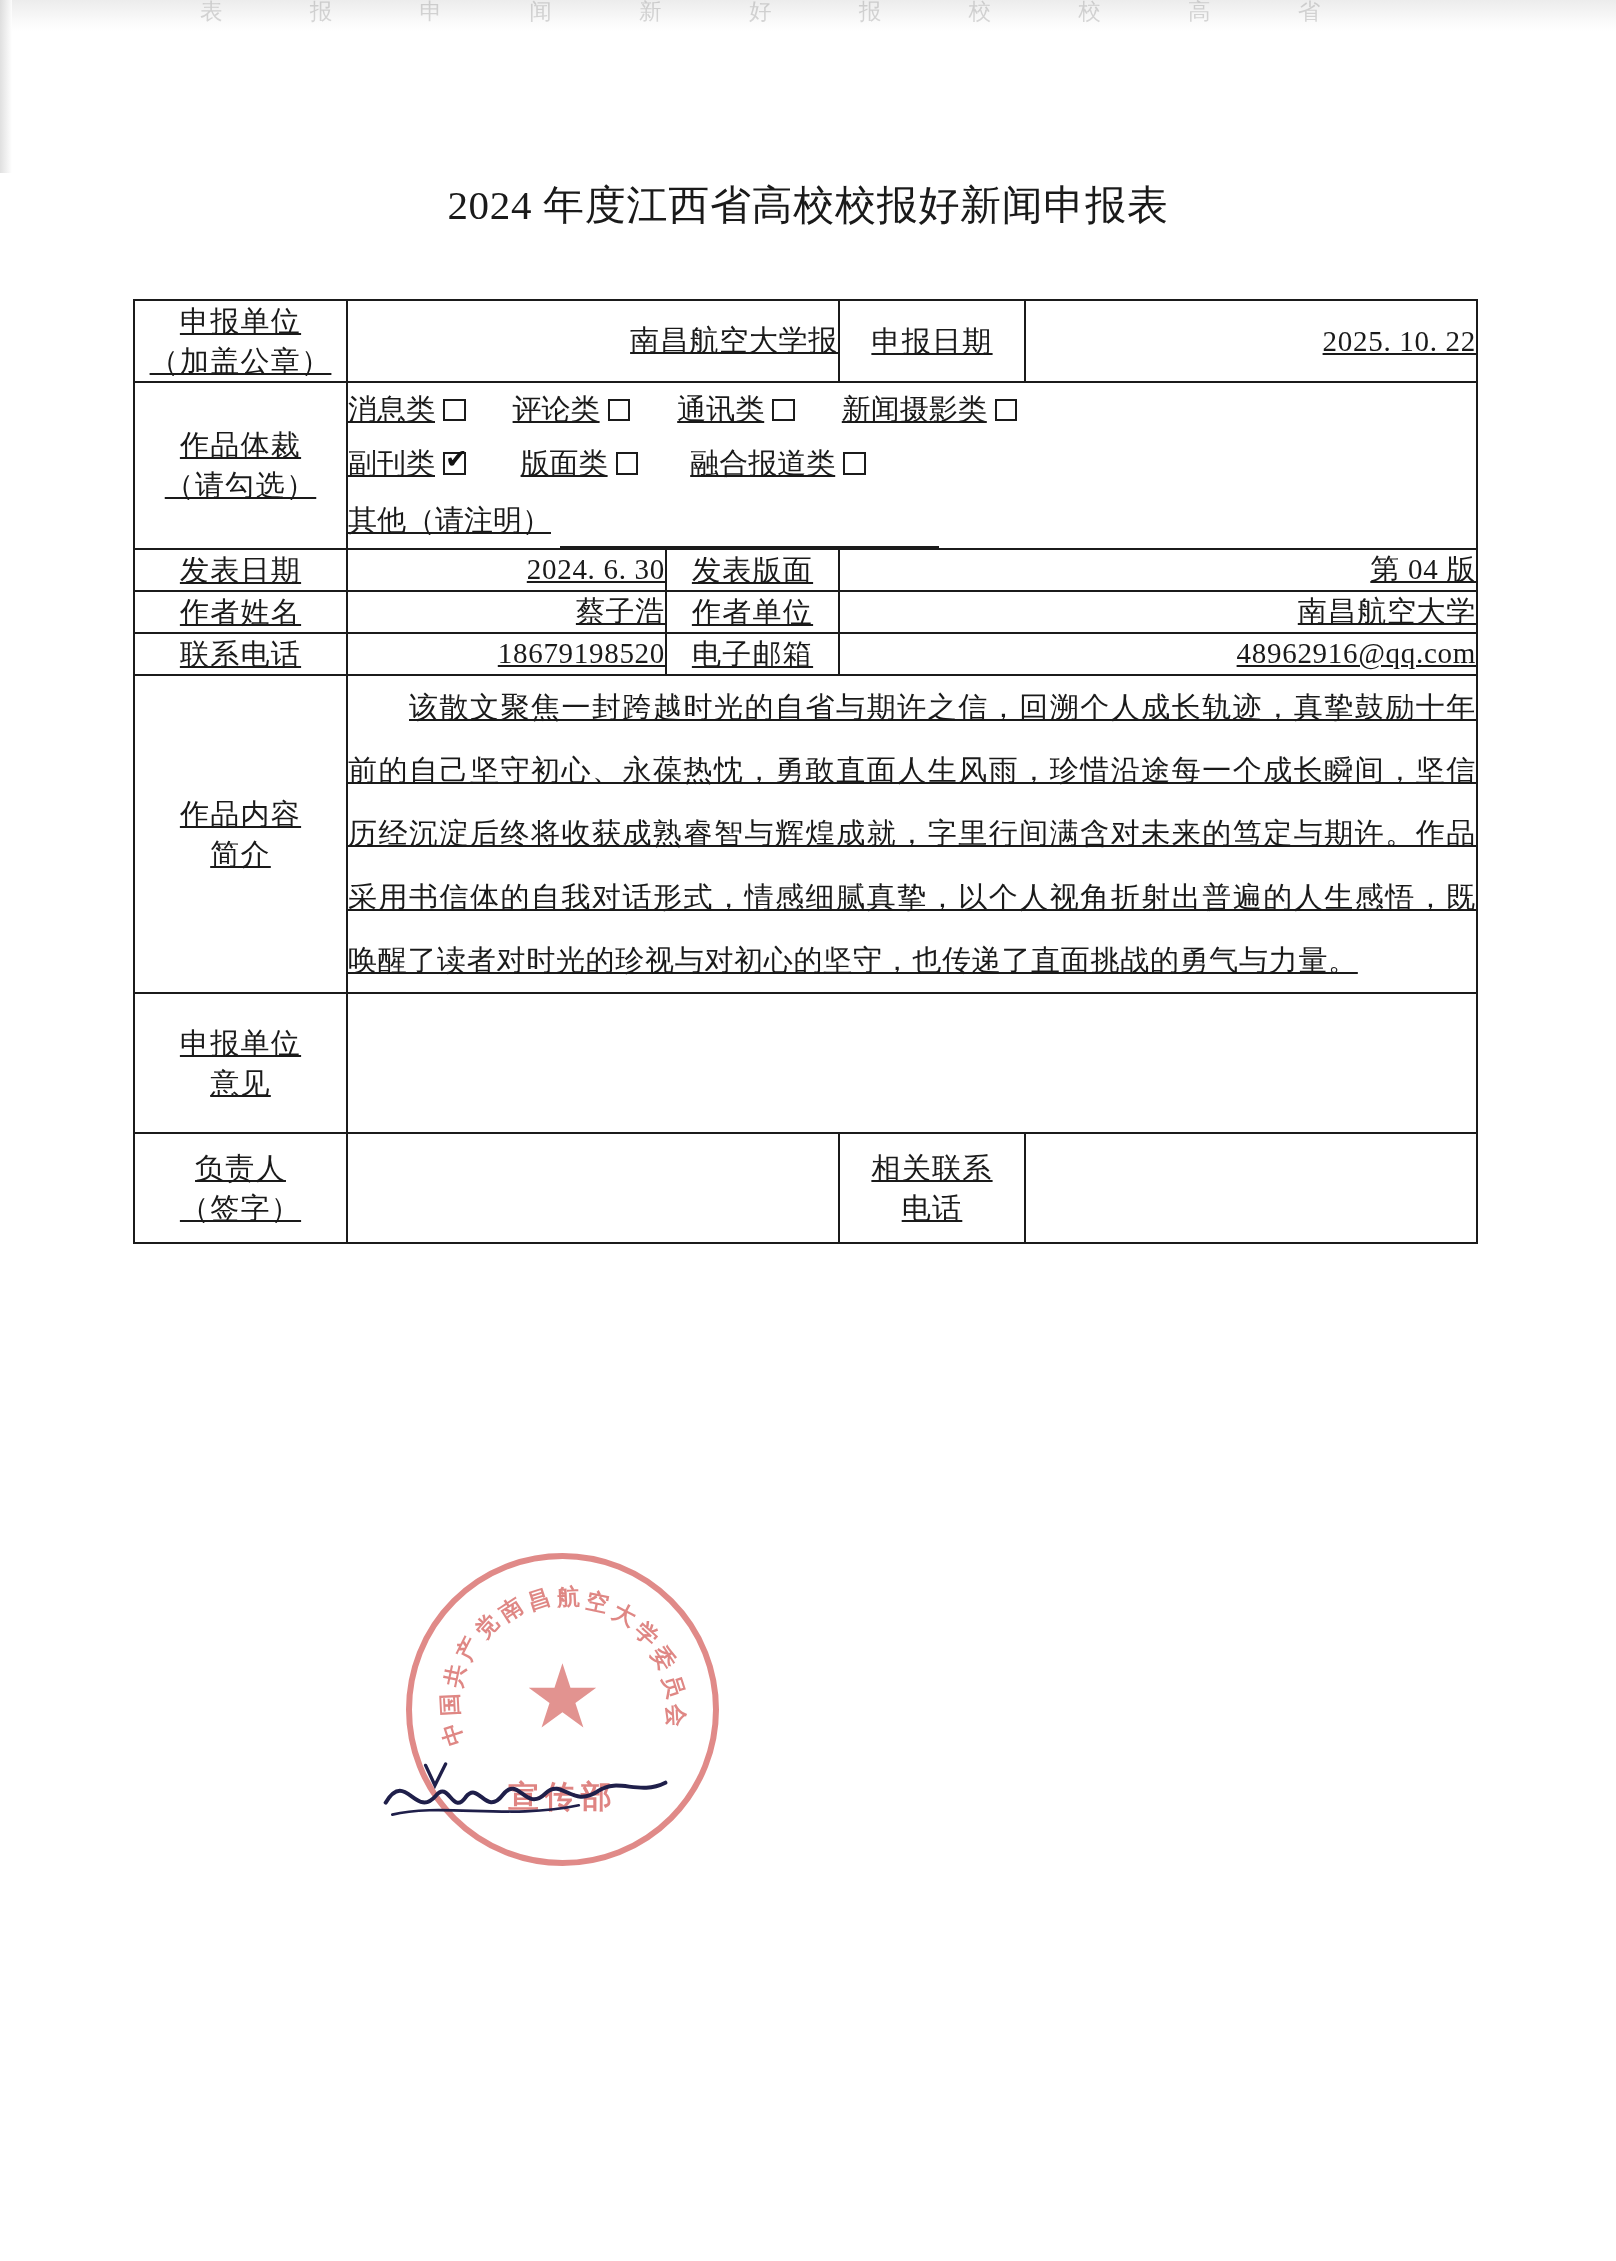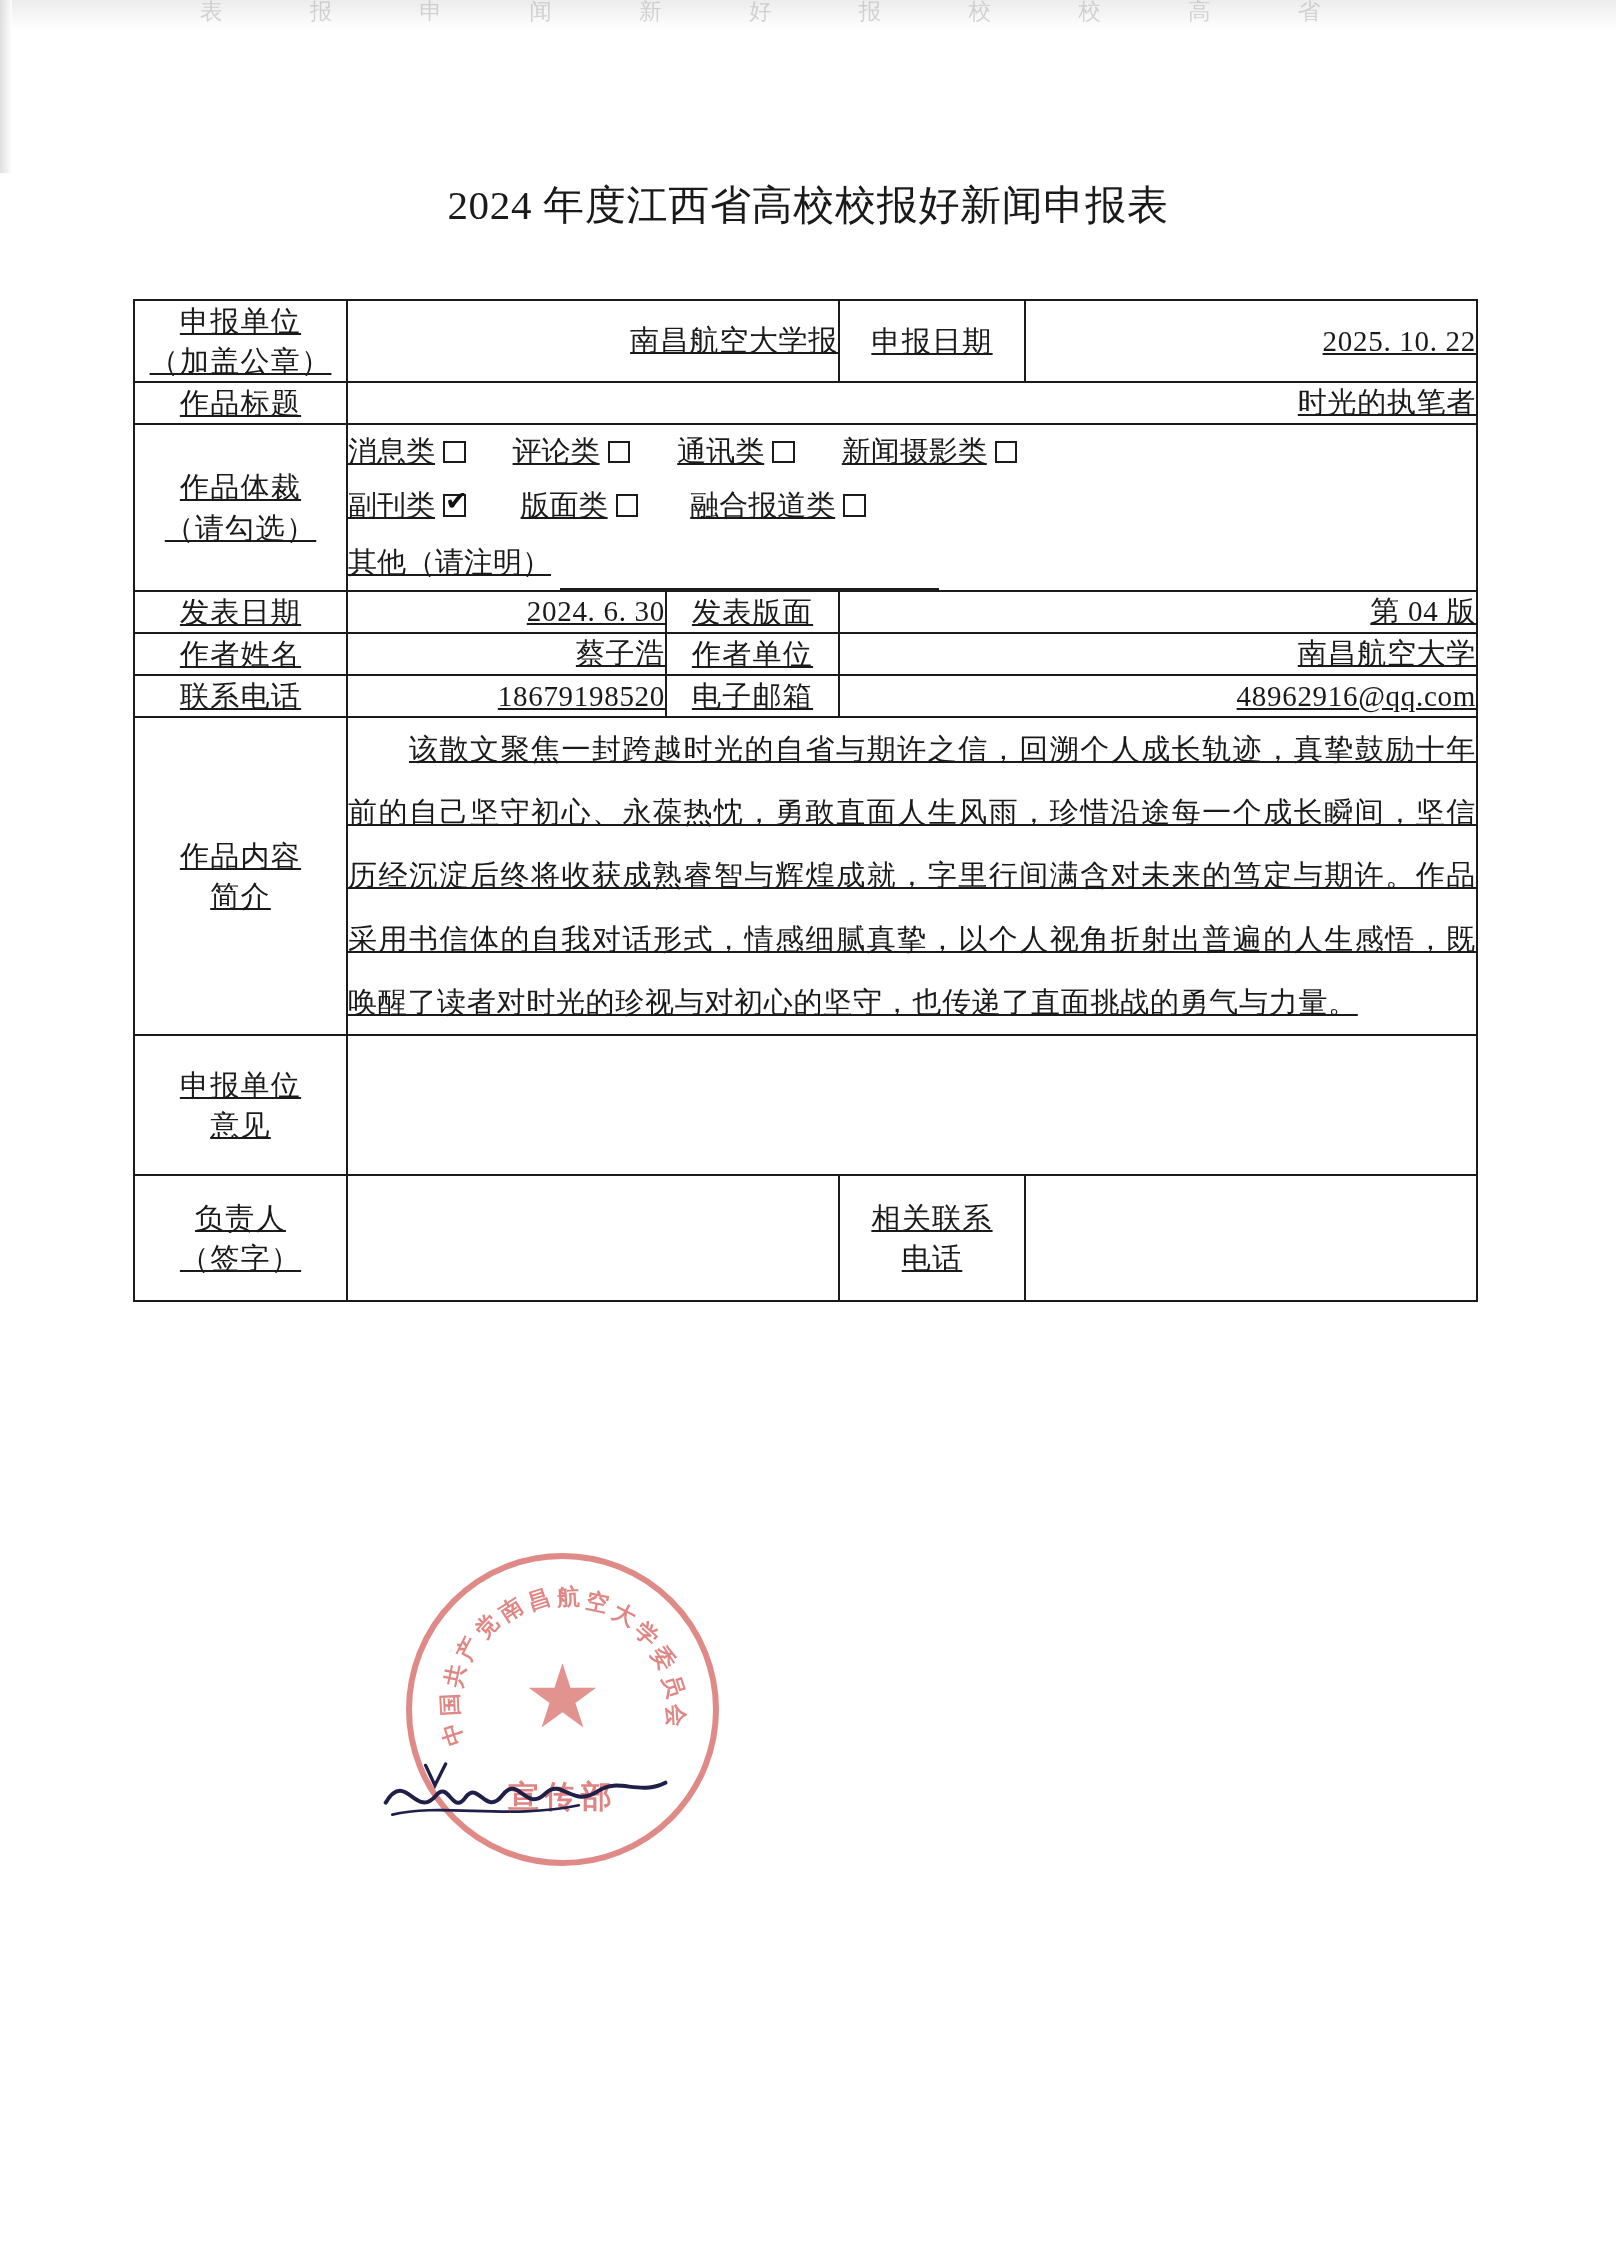--- a/index.html
+++ b/index.html
@@ -262,24 +262,20 @@
         <div class="two-line">
           <span>申报单位</span>
           <span>（加盖公章）</span>
         </div>
       </td>
       <td class="val" colspan="2">南昌航空大学报</td>
       <td class="lbl">申报日期</td>
       <td class="val">2025. 10. 22</td>
     </tr>
 
-    <tr>
-      <td class="lbl">作品标题</td>
-      <td class="val" colspan="4">时光的执笔者</td>
-    </tr>
 
     <tr>
       <td class="lbl">
         <div class="two-line">
           <span>作品体裁</span>
           <span>（请勾选）</span>
         </div>
       </td>
       <td class="genre-cell" colspan="4">
         <div class="genre-row">
@@ -355,21 +351,21 @@
     <tr style="height:140px">
       <td class="lbl">
         <div class="two-line">
           <span>申报单位</span>
           <span>意见</span>
         </div>
       </td>
       <td class="val-left" colspan="4"></td>
     </tr>
 
-    <tr style="height:126px">
+    <tr style="height:110px">
       <td class="lbl">
         <div class="two-line">
           <span>负责人</span>
           <span>（签字）</span>
         </div>
       </td>
       <td class="val" colspan="2"></td>
       <td class="lbl">
         <div class="two-line">
           <span>相关联系</span>

